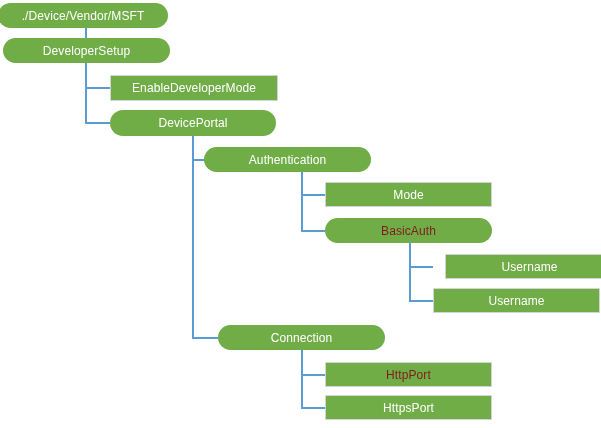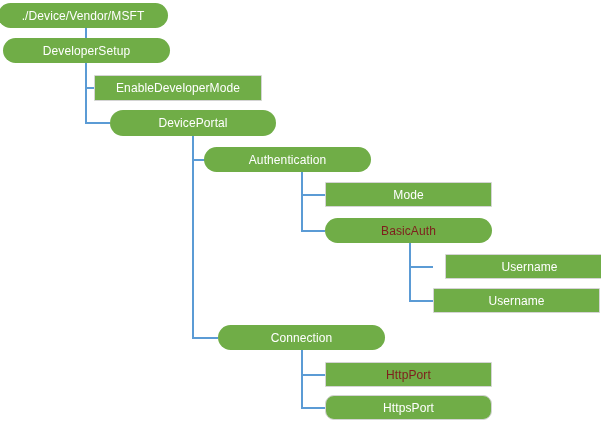--- a/index.html
+++ b/index.html
@@ -70,21 +70,21 @@
       <path d="M 302 350 L 302 375 L 325 375" fill="none" stroke="#5B9BD5" stroke-width="1.6" shape-rendering="crispEdges"></path>
       <path d="M 302 350 L 302 408 L 325 408" fill="none" stroke="#5B9BD5" stroke-width="1.6" shape-rendering="crispEdges"></path>
     </svg>
   <div id="node-layer">
       <div class="node pill" style="left: -2px; top: 3px; width: 170px; height: 25px; background: rgb(112, 173, 71); color: rgb(255, 255, 255);">
         <span class="node-label">./Device/Vendor/MSFT</span>
       </div>
       <div class="node pill" style="left: 3px; top: 38px; width: 167px; height: 25px; background: rgb(112, 173, 71); color: rgb(255, 255, 255);">
         <span class="node-label">DeveloperSetup</span>
       </div>
-      <div class="node rect" style="left: 94px; top: 75px; width: 168px; height: 26px; background: rgb(112, 173, 71); color: rgb(255, 255, 255); border-color: rgb(212, 212, 212);">
+      <div class="node rect" style="left: 110px; top: 75px; width: 168px; height: 26px; background: rgb(112, 173, 71); color: rgb(255, 255, 255); border-color: rgb(212, 212, 212);">
         <span class="node-label">EnableDeveloperMode</span>
       </div>
       <div class="node pill" style="left: 110px; top: 110px; width: 166px; height: 26px; background: rgb(112, 173, 71); color: rgb(255, 255, 255);">
         <span class="node-label">DevicePortal</span>
       </div>
       <div class="node pill" style="left: 204px; top: 147px; width: 167px; height: 25px; background: rgb(112, 173, 71); color: rgb(255, 255, 255);">
         <span class="node-label">Authentication</span>
       </div>
       <div class="node rect" style="left: 325px; top: 182px; width: 167px; height: 25px; background: rgb(112, 173, 71); color: rgb(255, 255, 255); border-color: rgb(212, 212, 212);">
         <span class="node-label">Mode</span>
@@ -97,17 +97,17 @@
       </div>
       <div class="node rect" style="left: 433px; top: 288px; width: 167px; height: 25px; background: rgb(112, 173, 71); color: rgb(255, 255, 255); border-color: rgb(212, 212, 212);">
         <span class="node-label">Username</span>
       </div>
       <div class="node pill" style="left: 218px; top: 325px; width: 167px; height: 25px; background: rgb(112, 173, 71); color: rgb(255, 255, 255);">
         <span class="node-label">Connection</span>
       </div>
       <div class="node rect" style="left: 325px; top: 362px; width: 167px; height: 25px; background: rgb(112, 173, 71); color: #7f1d1d; border-color: rgb(212, 212, 212);">
         <span class="node-label">HttpPort</span>
       </div>
-      <div class="node rect" style="left: 325px; top: 395px; width: 167px; height: 25px; background: rgb(112, 173, 71); color: rgb(255, 255, 255); border-color: rgb(212, 212, 212); border-radius: 9px;">
+      <div class="node rect" style="left: 325px; top: 395px; width: 167px; height: 25px; background: rgb(112, 173, 71); color: rgb(255, 255, 255); border-color: rgb(212, 212, 212);">
         <span class="node-label">HttpsPort</span>
       </div>
     </div>
 </div>
 
 </body></html>

